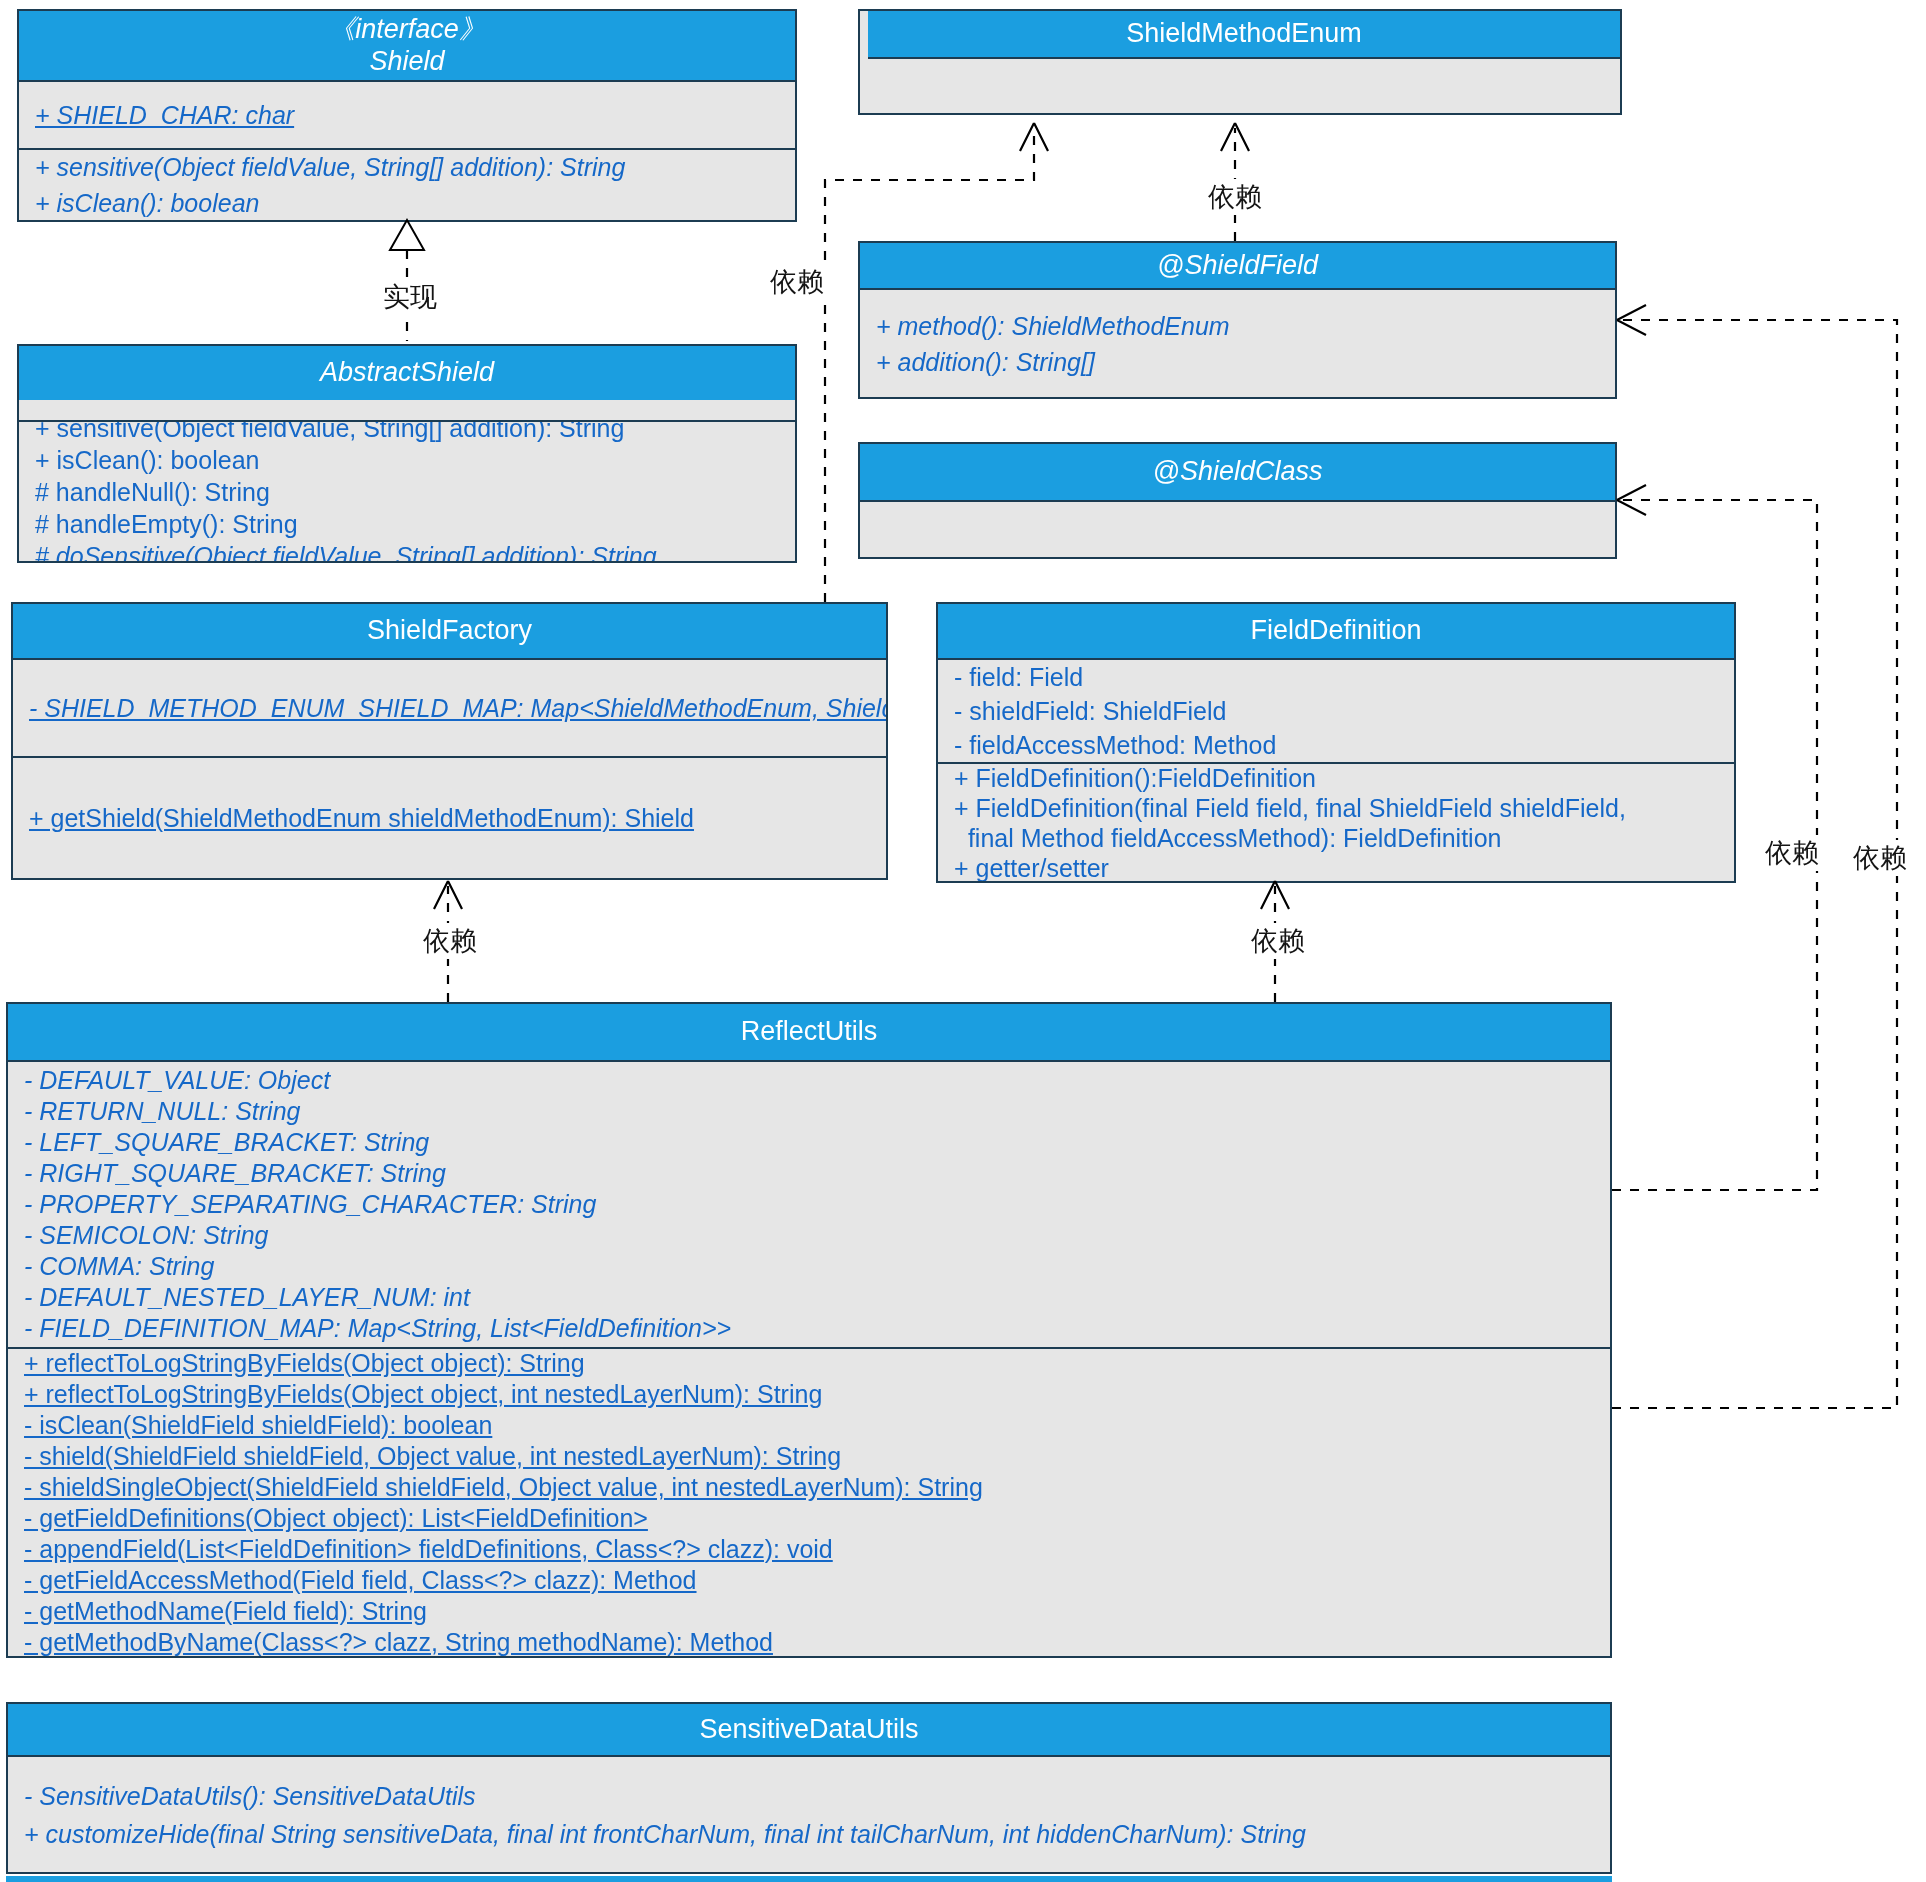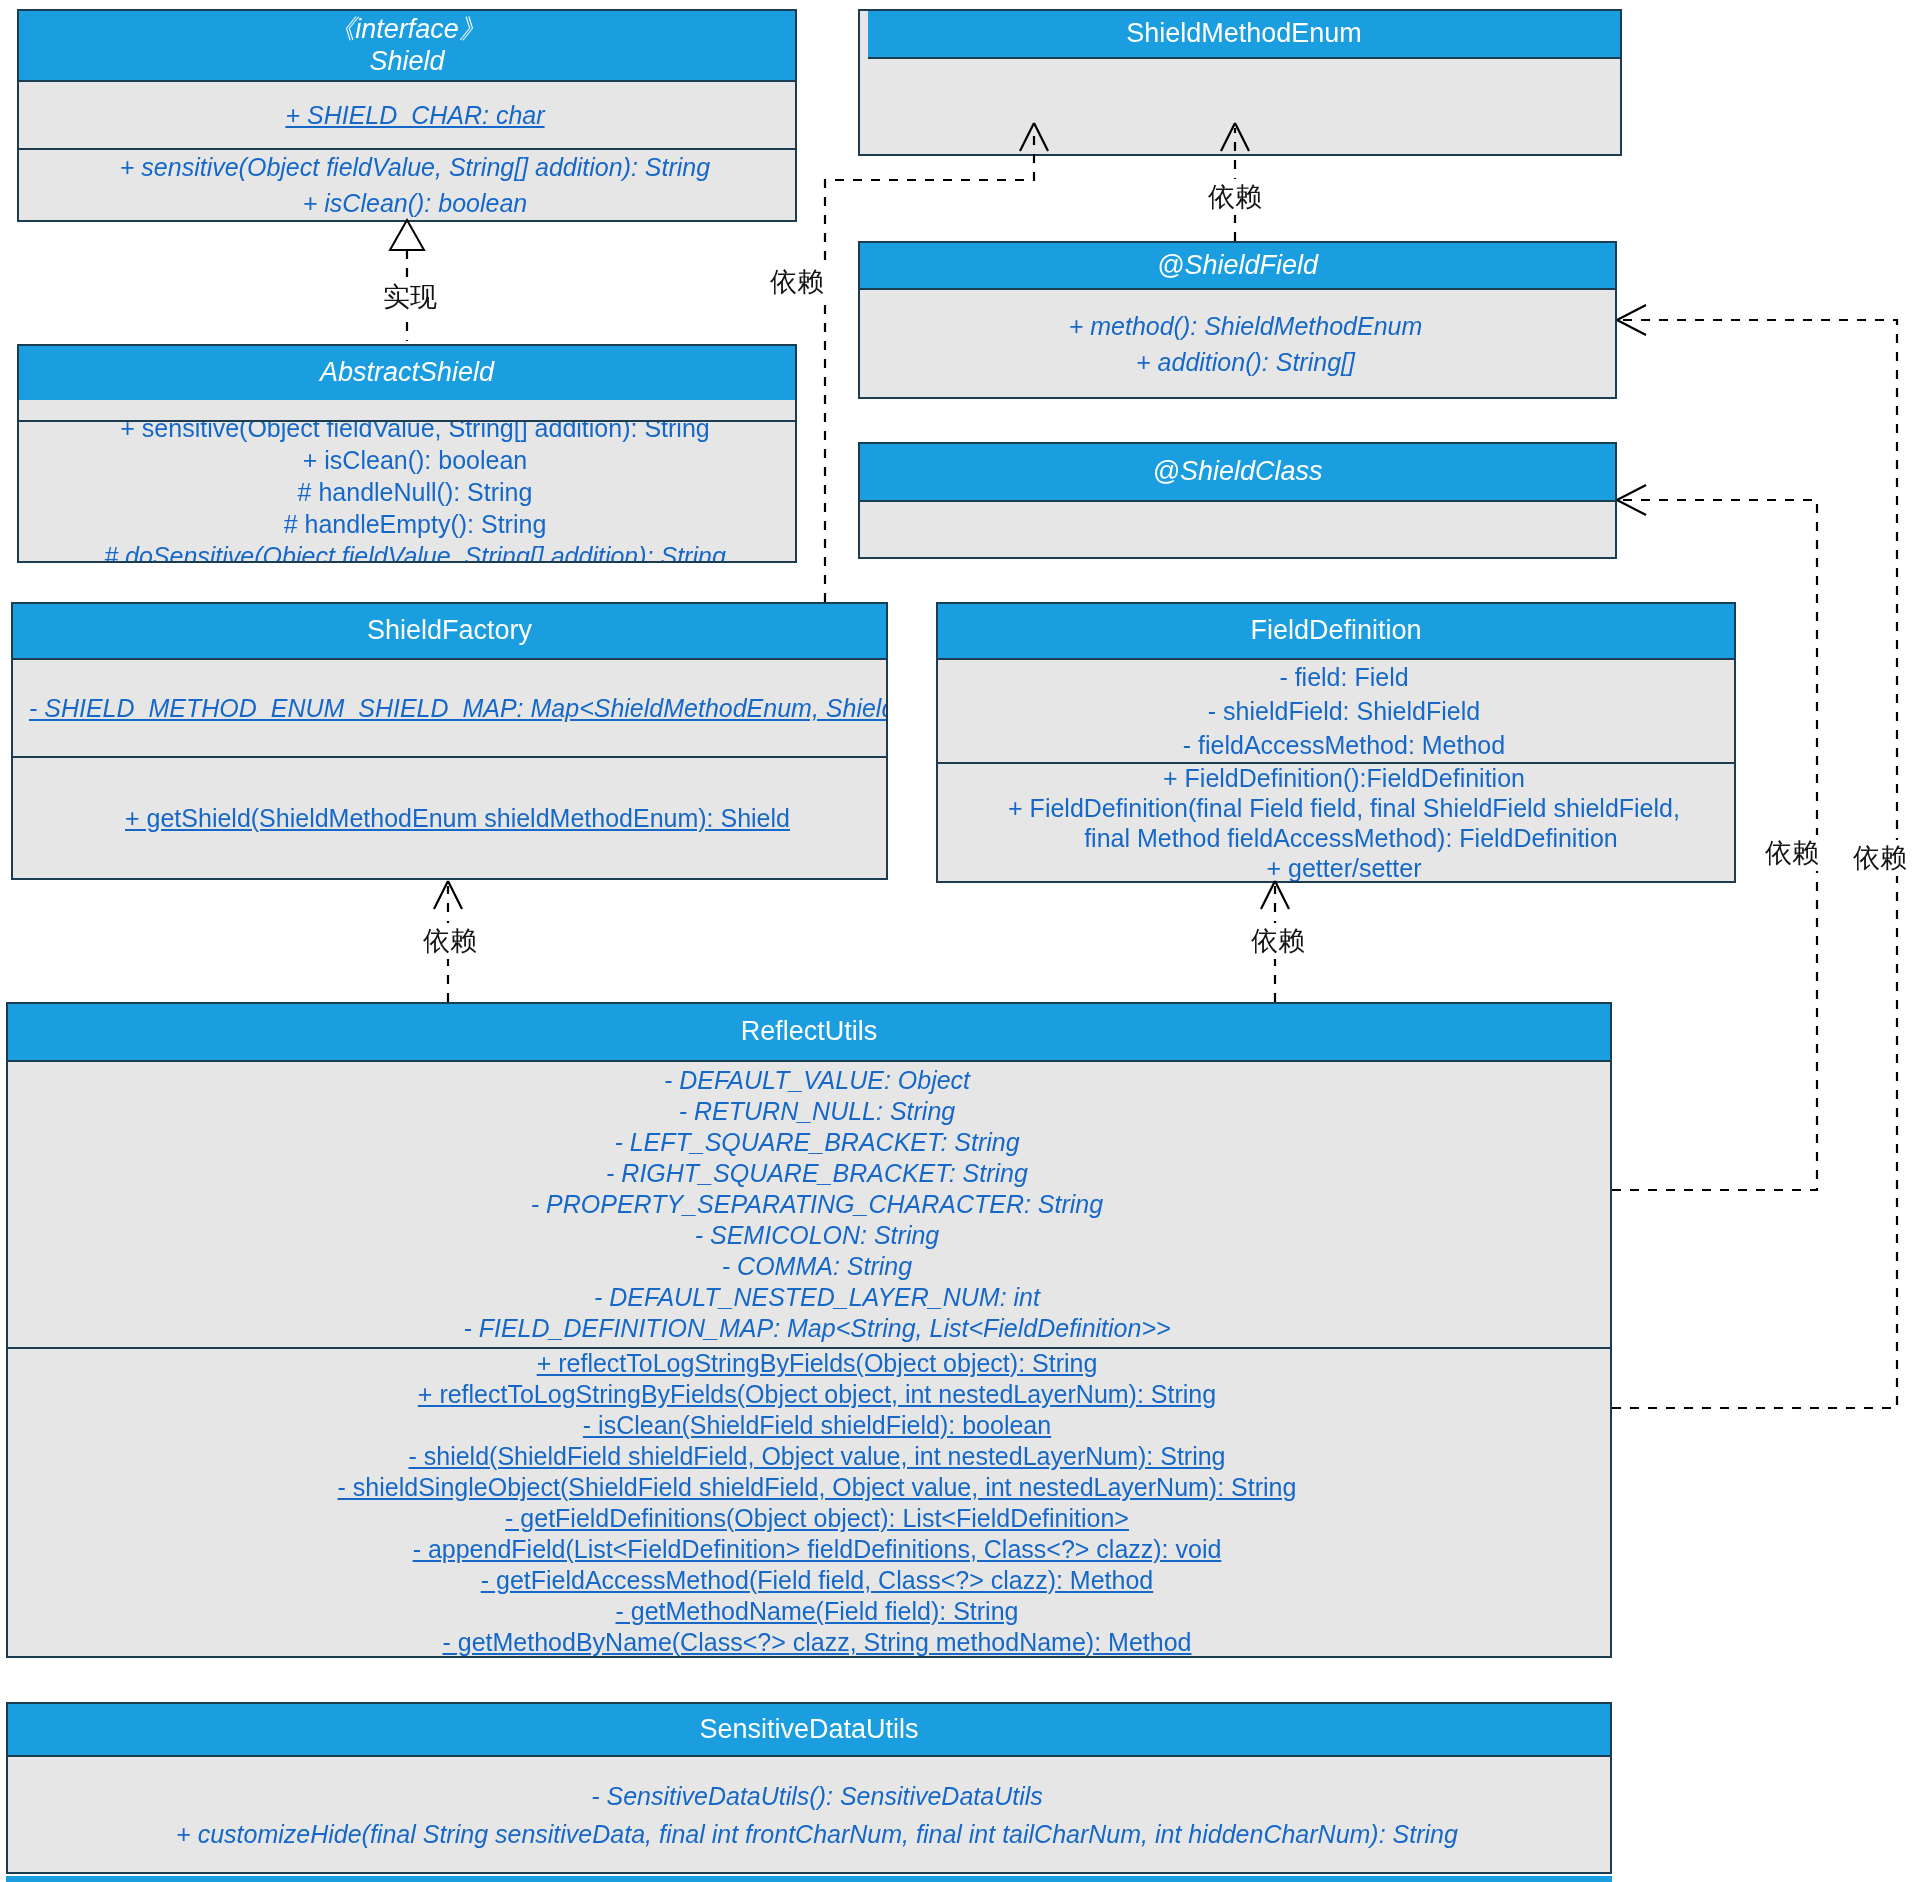--- a/index.html
+++ b/index.html
@@ -20,21 +20,21 @@
     position:absolute;border:2px solid var(--line);
     background:var(--body);display:flex;flex-direction:column;
   }
   .hdr{
     background:var(--hdr);color:#fff;display:flex;flex-direction:column;
     align-items:center;justify-content:center;font-size:27px;line-height:1.18;
     flex:0 0 auto;
   }
   .sec{
     border-top:2px solid var(--line);display:flex;flex-direction:column;
-    justify-content:center;padding-left:16px;flex:1 1 auto;overflow:hidden;text-align:center;
+    justify-content:center;padding-left:16px;flex:1 1 auto;overflow:hidden;
   }
   .sec.fixed{flex:0 0 auto;}
   .mline{
     color:var(--txt);font-size:25px;white-space:pre;
   }
   .it{font-style:italic;}
   .ul{text-decoration:underline;}
   .lh31{line-height:31px;}
   .lh30{line-height:30px;}
   .lh32{line-height:32px;}
@@ -89,21 +89,21 @@
       <span>ShieldFactory</span>
     </div>
     <div class="sec fixed" style="height:98px;">
       <div class="mline it ul lh36">- SHIELD_METHOD_ENUM_SHIELD_MAP: Map&lt;ShieldMethodEnum, Shield&gt;</div>
     </div>
     <div class="sec">
       <div class="mline ul lh36">+ getShield(ShieldMethodEnum shieldMethodEnum): Shield</div>
     </div>
   </div>
 
-  <div class="uml-class" style="left:858px;top:9px;width:764px;height:147px;padding-left:8px;">
+  <div class="uml-class" style="left:858px;top:9px;width:764px;height:106px;padding-left:8px;">
     <div class="hdr" style="height:46px;">
       <span>ShieldMethodEnum</span>
     </div>
     <div class="sec"></div>
   </div>
 
   <div class="uml-class" style="left:858px;top:241px;width:759px;height:158px;">
     <div class="hdr" style="height:45px;">
       <span class="it">@ShieldField</span>
     </div>

